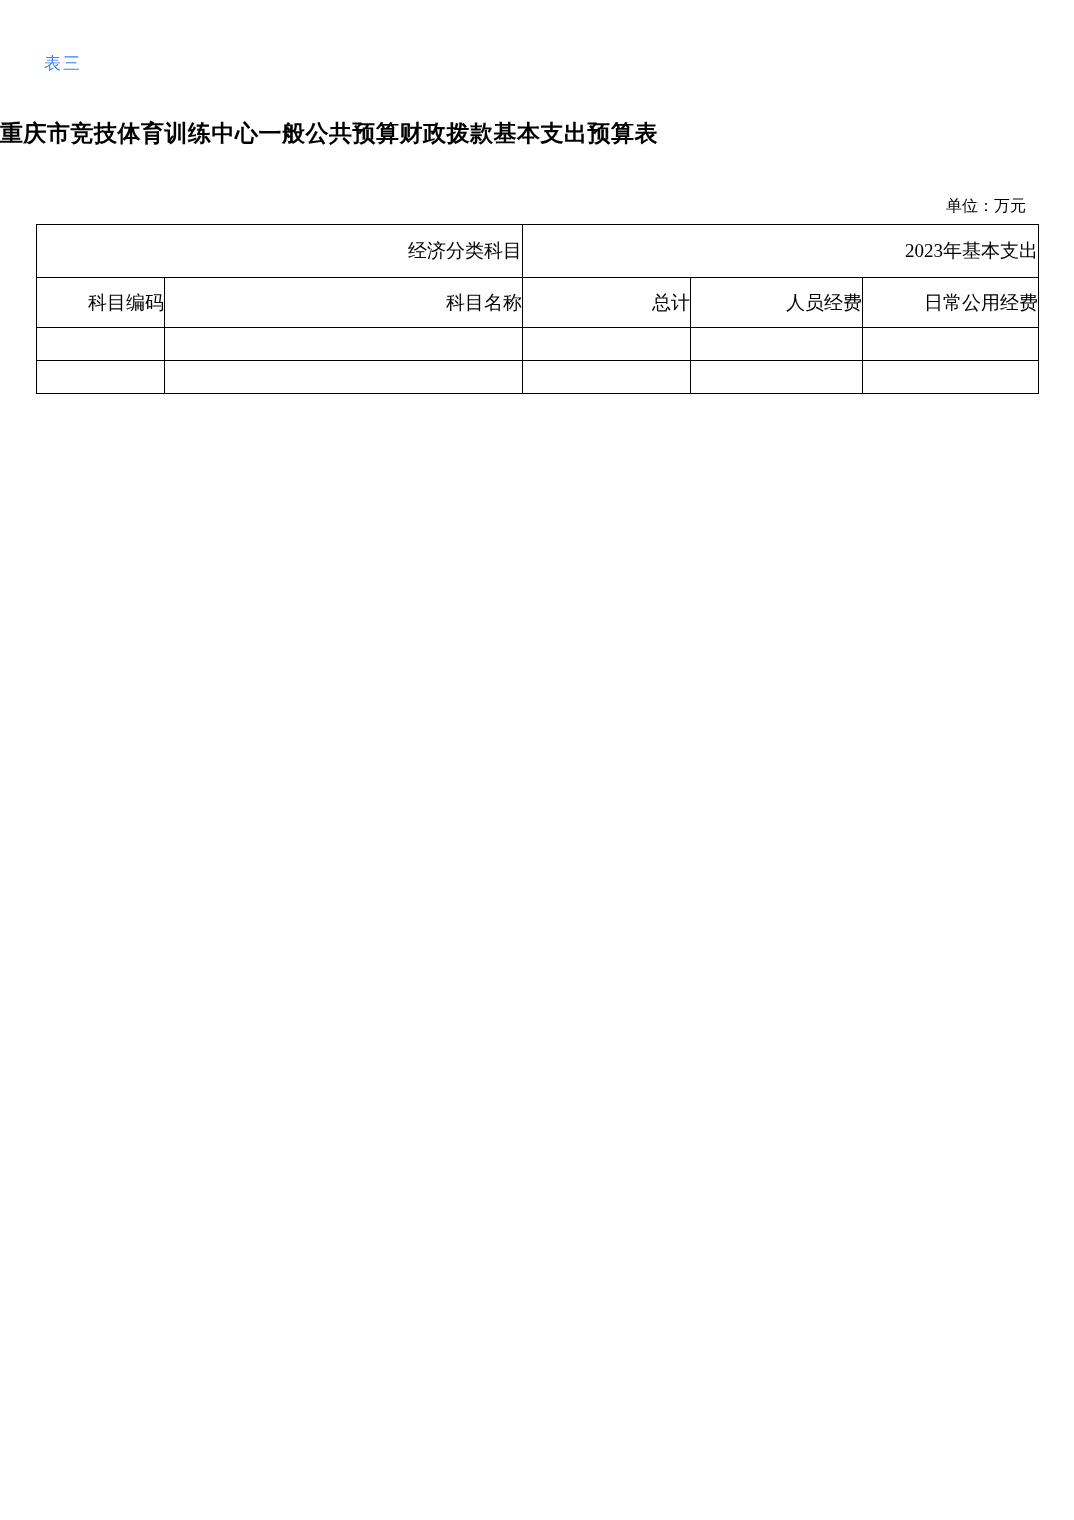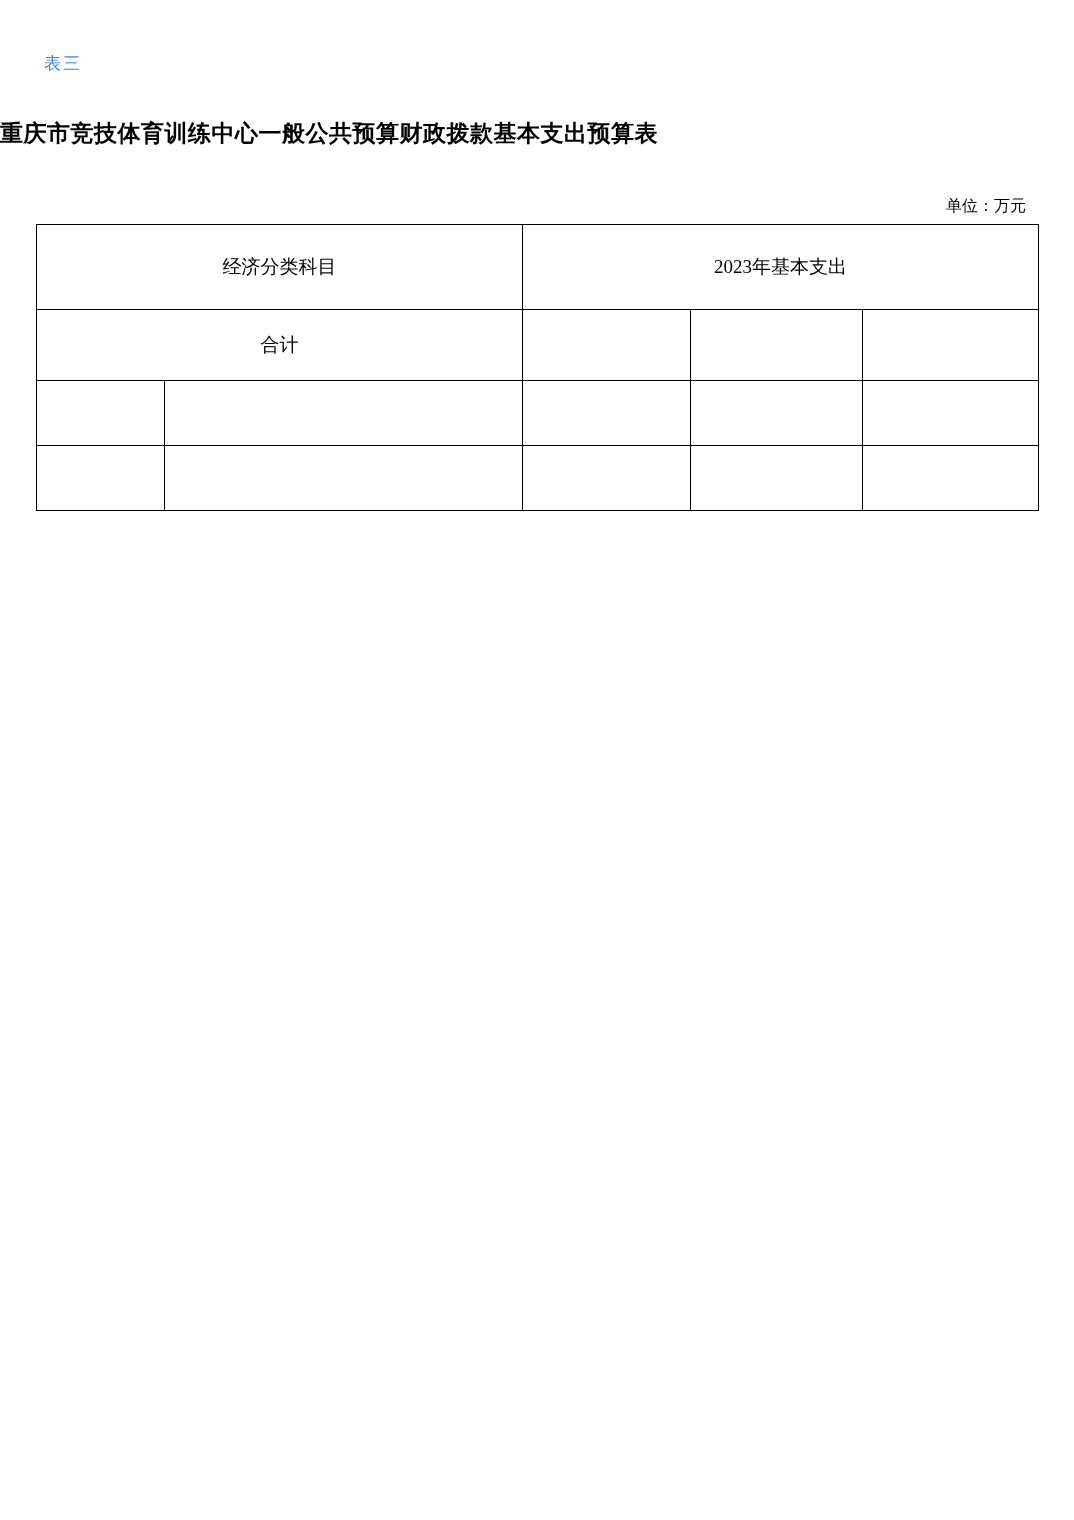--- a/index.html
+++ b/index.html
@@ -51,25 +51,25 @@
   table.budget {
     position: absolute;
     top: 224px;
     left: 36px;
     width: 1002px;
     border-collapse: collapse;
     table-layout: fixed;
   }
   table.budget td {
     border: 1px solid #000000;
-    text-align: center;
+    text-align: right;
     vertical-align: middle;
     font-size: 19px;
     font-family: "Liberation Serif", "DejaVu Serif", serif;
-    padding: 16px;
+    padding: 0;
   }
   .r-head1 td { height: 52px; }
   .r-head2 td { height: 49px; }
   .r-total td { height: 38px; }
   .r-empty td { height: 32px; }
   .c-code  { width: 128px; }
   .c-name  { width: 358px; }
   .c-sum   { width: 168px; }
   .c-staff { width: 172px; }
   .c-daily { width: 176px; }
@@ -92,25 +92,26 @@
       <col class="c-name">
       <col class="c-sum">
       <col class="c-staff">
       <col class="c-daily">
     </colgroup>
     <tbody>
       <tr class="r-head1">
         <td colspan="2">经济分类科目</td>
         <td colspan="3">2023年基本支出</td>
       </tr>
-      <tr class="r-total">
-        <td colspan="2" class="cell-total-label">合计</td>
-        <td></td>
-        <td></td>
-        <td></td>
+      <tr class="r-head2">
+        <td>科目编码</td>
+        <td>科目名称</td>
+        <td>总计</td>
+        <td>人员经费</td>
+        <td>日常公用经费</td>
       </tr>
       <tr class="r-empty">
         <td></td>
         <td></td>
         <td></td>
         <td></td>
         <td></td>
       </tr>
       <tr class="r-empty">
         <td></td>

